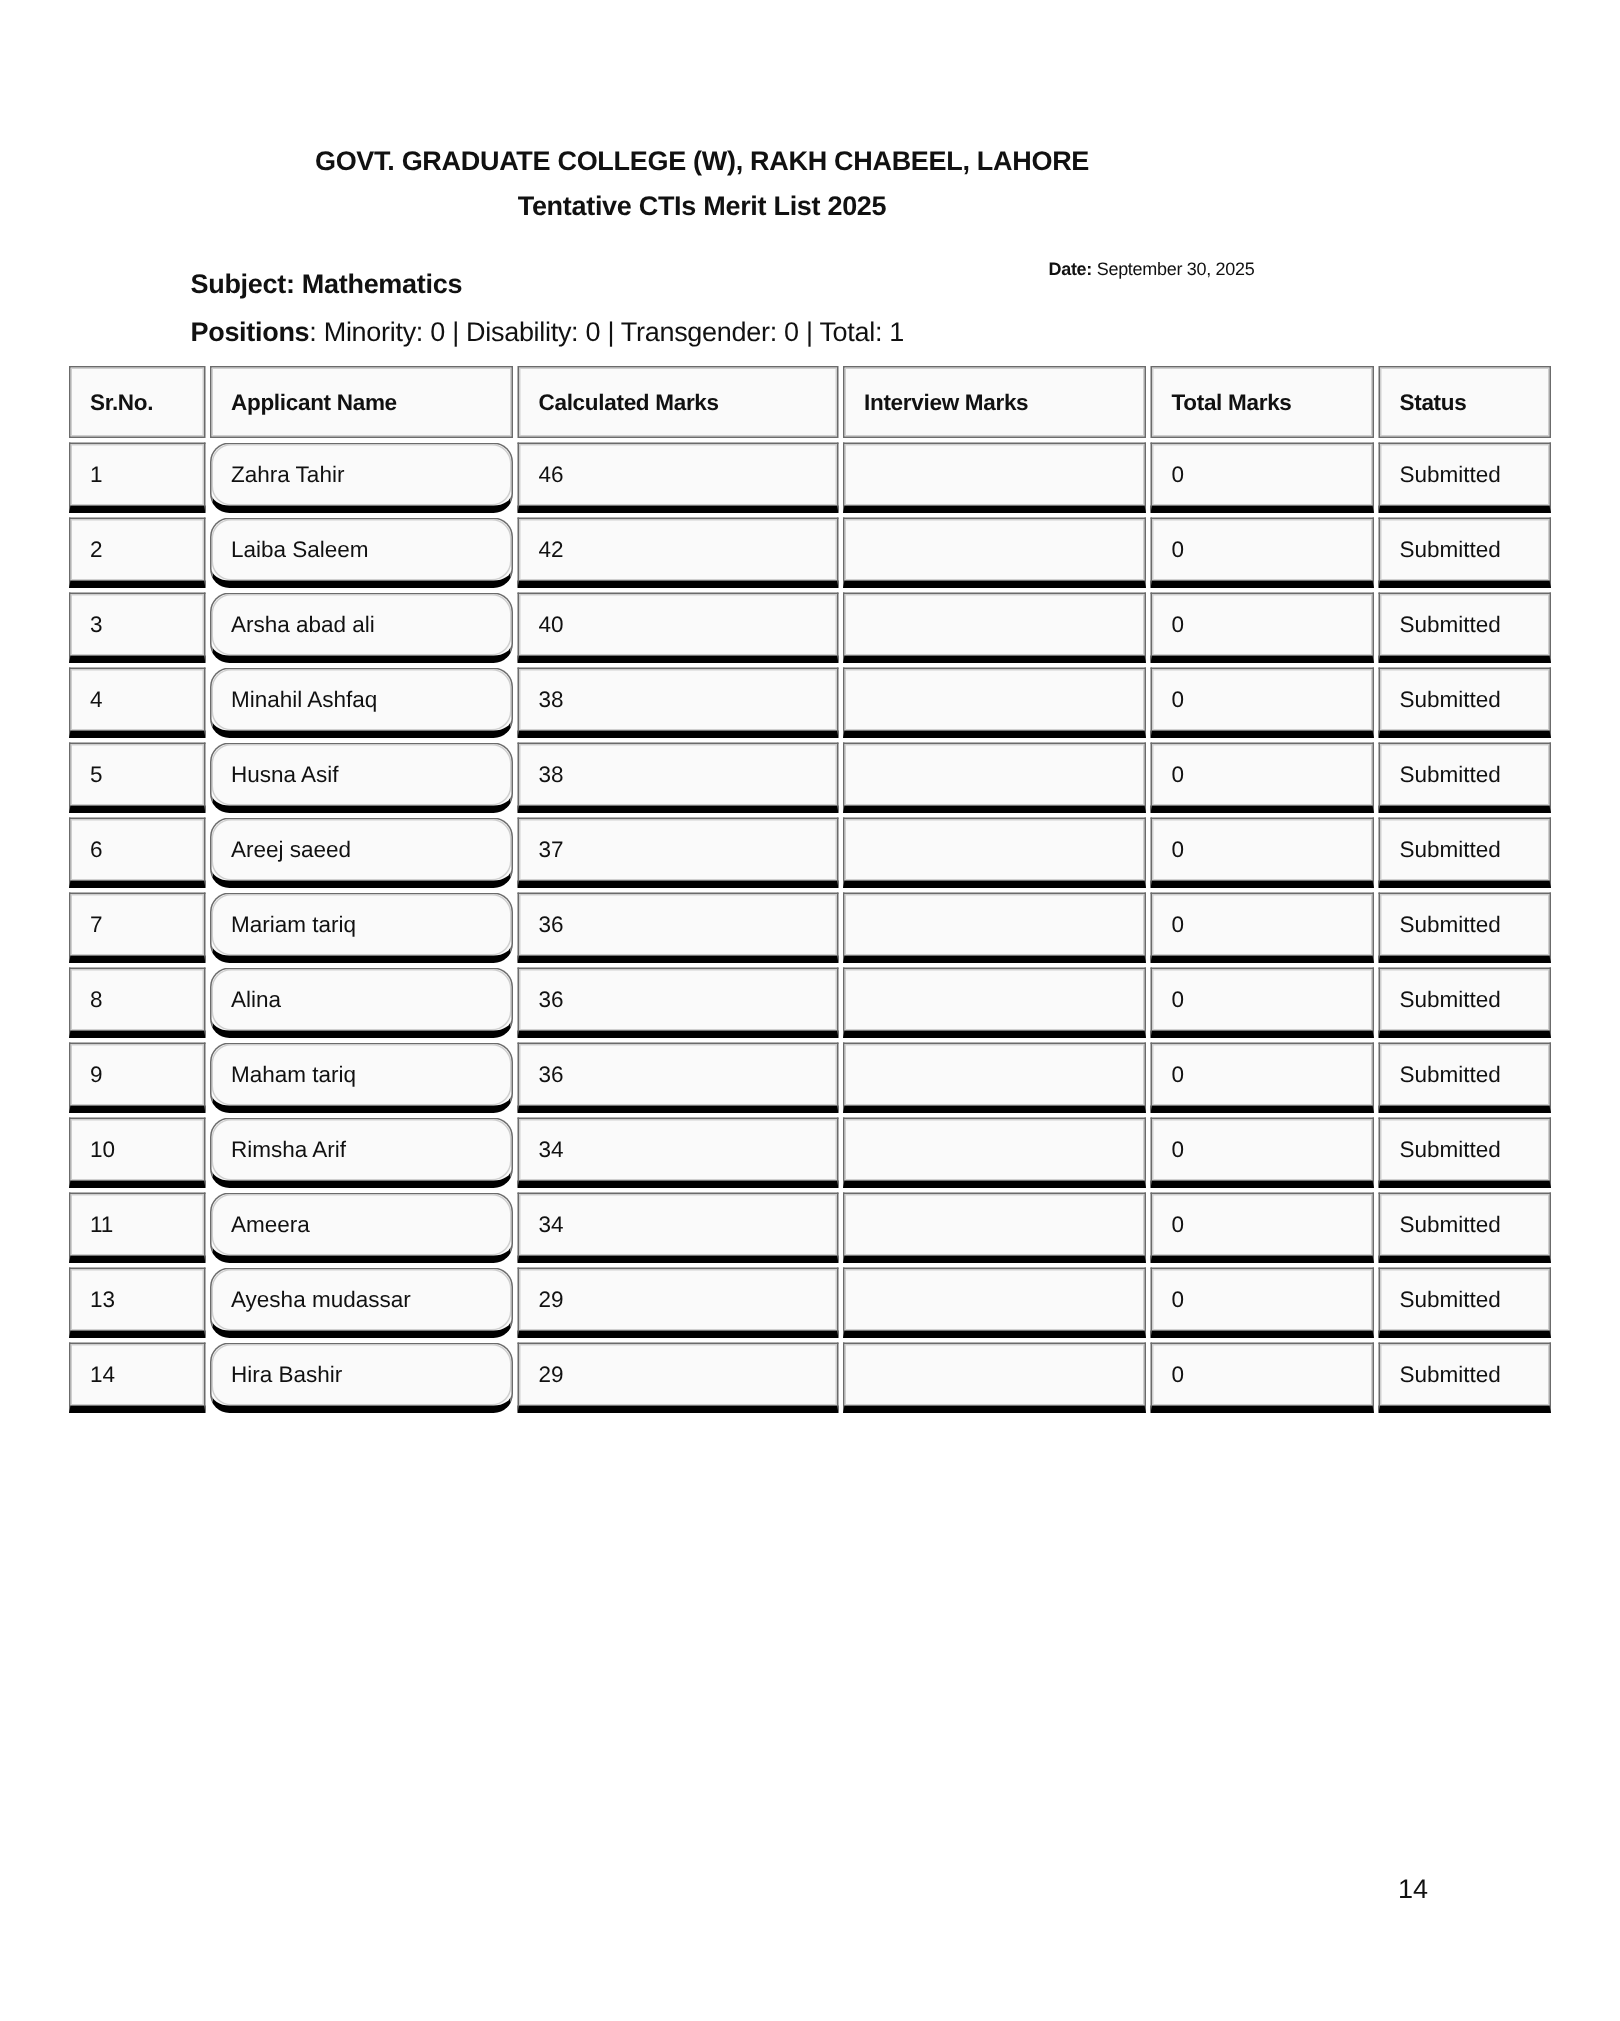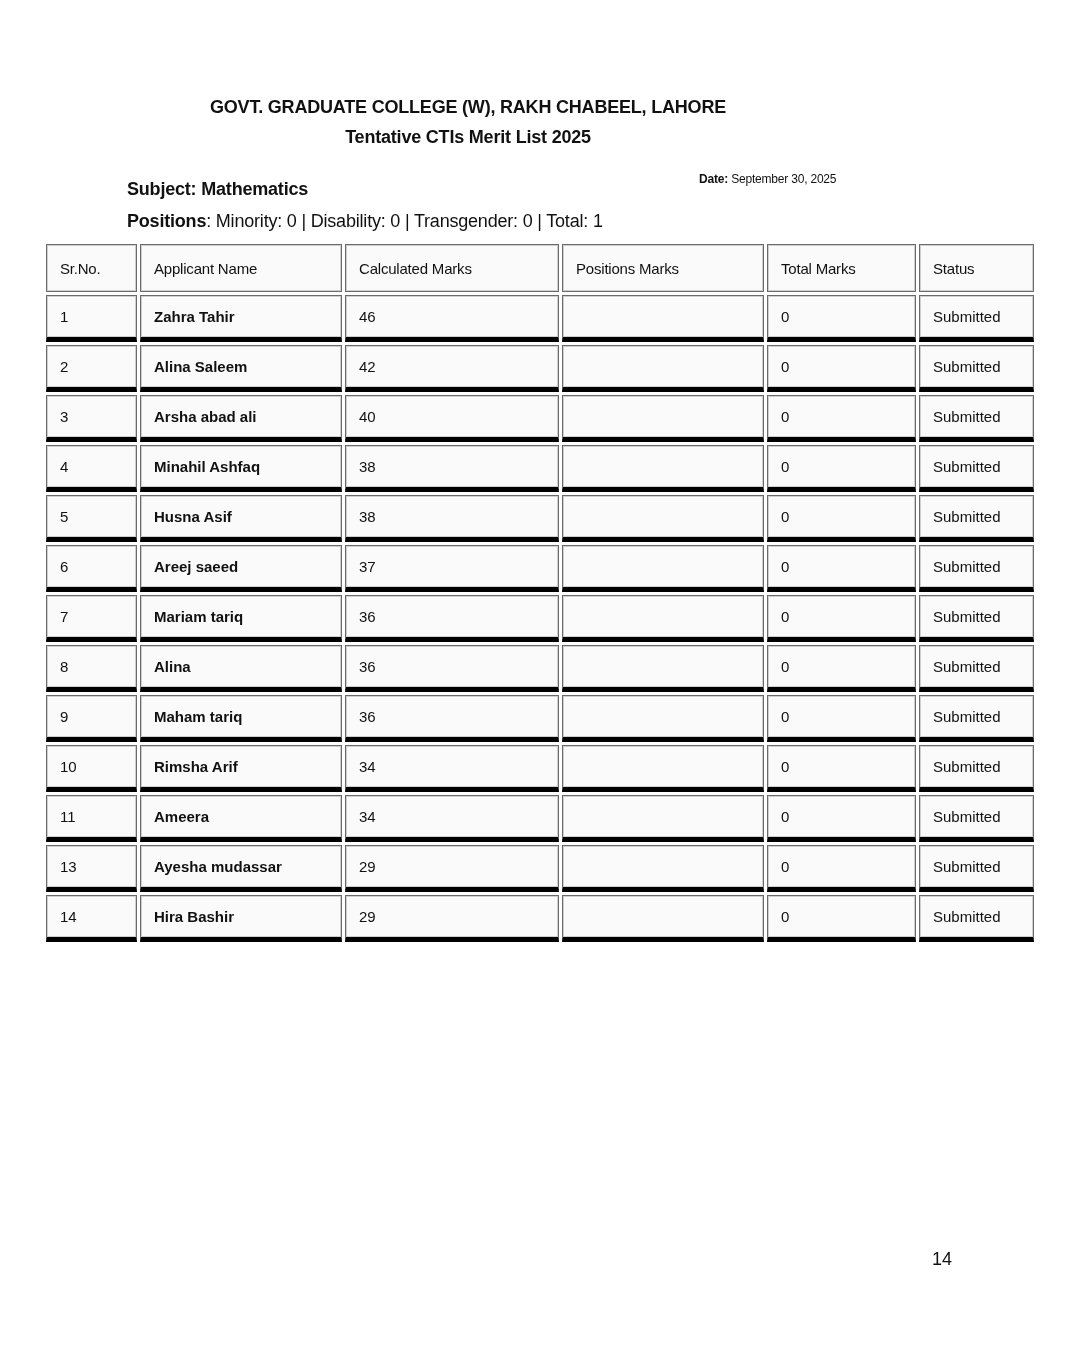--- a/index.html
+++ b/index.html
@@ -61,30 +61,31 @@
       background: #fafafa;
       border: 1px solid #6b6b6b;
       box-shadow: inset 0 0 0 1px #cfcfcf;
       padding: 0 0 0 13px;
       text-align: left;
       font-size: 15px;
       vertical-align: middle;
     }
     .merit-table th {
       height: 46px;
-      font-weight: normal;
+      font-weight: bold;
       letter-spacing: -0.2px;
       margin-left: 44px;
     }
     .merit-table td {
       height: 41px;
       border-bottom: 5px solid #000000;
     }
     .merit-table td.name-cell {
-      font-weight: bold;
+      font-weight: normal;
+      border-radius: 13px;
     }
     .page-number {
       position: absolute;
       top: 1249px;
       left: 932px;
       font-size: 18px;
     }
   </style>
 </head>
 <body>
@@ -113,37 +114,37 @@
     <col style="width:214px">
     <col style="width:202px">
     <col style="width:149px">
     <col style="width:115px">
   </colgroup>
   <thead>
     <tr>
       <th>Sr.No.</th>
       <th>Applicant Name</th>
       <th>Calculated Marks</th>
-      <th>Positions Marks</th>
+      <th>Interview Marks</th>
       <th>Total Marks</th>
       <th>Status</th>
     </tr>
   </thead>
   <tbody id="table-body">
       <tr>
         <td>1</td>
         <td class="name-cell">Zahra Tahir</td>
         <td>46</td>
         <td></td>
         <td>0</td>
         <td>Submitted</td>
       </tr>
       <tr>
         <td>2</td>
-        <td class="name-cell">Alina Saleem</td>
+        <td class="name-cell">Laiba Saleem</td>
         <td>42</td>
         <td></td>
         <td>0</td>
         <td>Submitted</td>
       </tr>
       <tr>
         <td>3</td>
         <td class="name-cell">Arsha abad ali</td>
         <td>40</td>
         <td></td>

